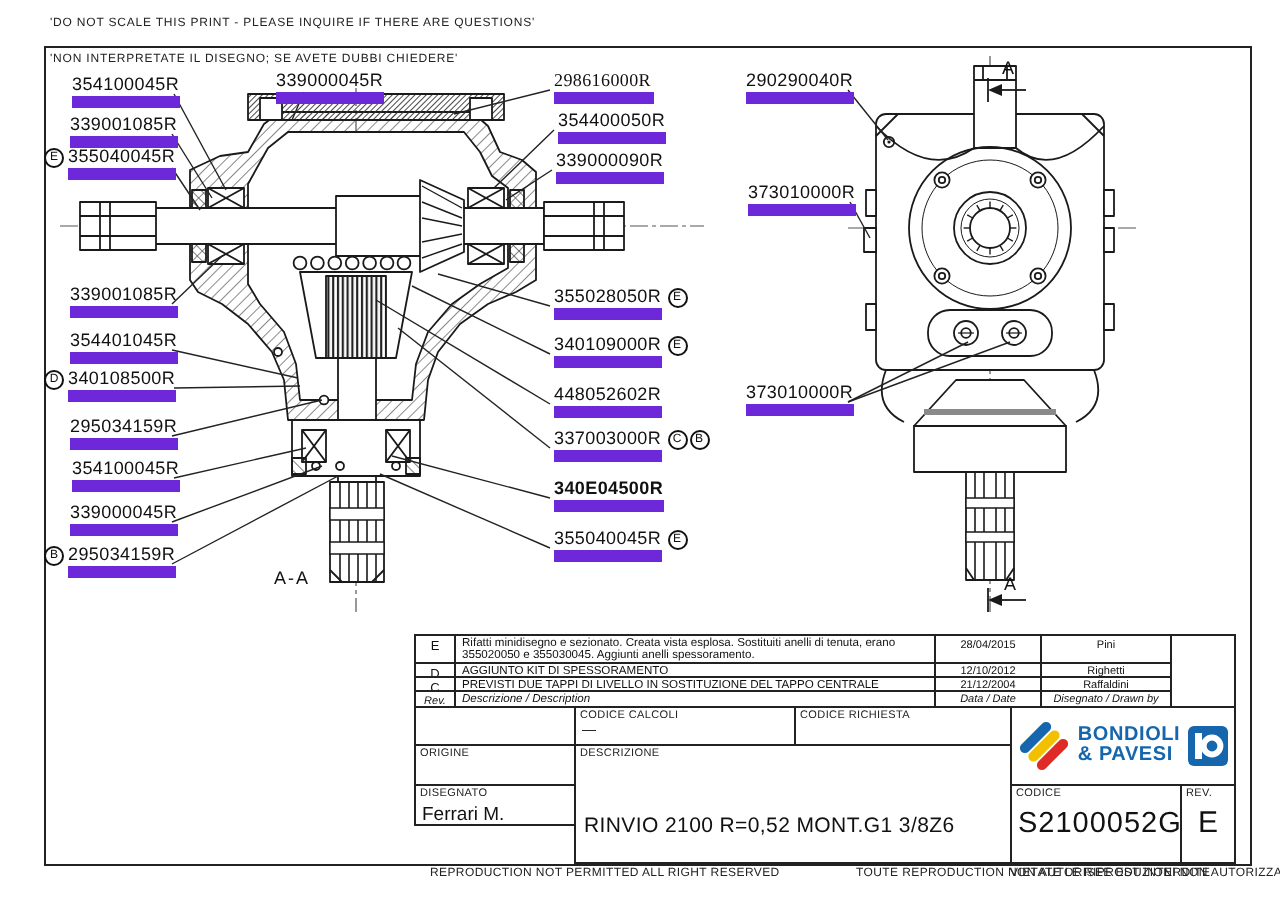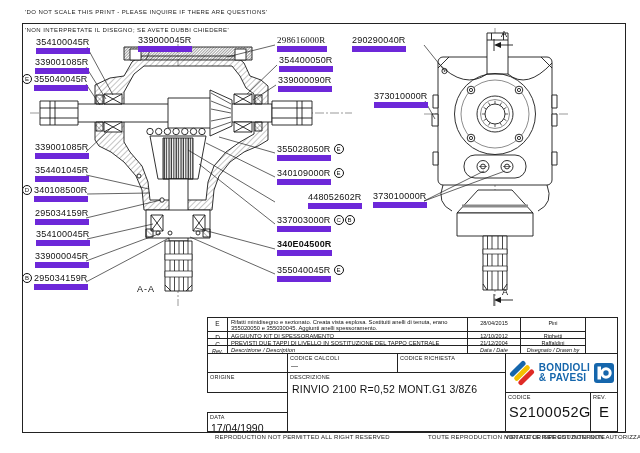--- a/index.html
+++ b/index.html
@@ -16,21 +16,21 @@
   .viewletter{position:absolute;font-size:9px;color:#111;}
   .sectlabel{position:absolute;font-size:9px;letter-spacing:1px;color:#111;}
   
   .tblock{position:absolute;left:207px;top:317px;width:411px;height:115px;font-size:6px;}
   .cell{position:absolute;border:1px solid #222;box-sizing:border-box;background:#fff;overflow:hidden;}
   .cl{font-size:5.5px;color:#222;padding:1px 2px;display:block;letter-spacing:.2px;}
   .rletter{text-align:center;font-size:6.5px;padding-top:2px;}
   .rdesc{font-size:5.8px;line-height:6.2px;padding:1px 3px;}
   .rdate,.rby{text-align:center;font-size:5.5px;padding-top:2px;}
   .hdr{font-style:italic;}
-  .descval{font-size:10.5px;padding:2px 4px;letter-spacing:.2px;}
+  .descval{font-size:10.5px;padding:2px 4px;letter-spacing:.2px;margin-top:24px;}
   .nameval{font-size:9.5px;padding:1px 3px;}
   .dateval{font-size:10.5px;padding:1px 3px;}
   .codval{font-size:14.5px;letter-spacing:.5px;padding:3px 2px 0 3px;}
   .revval{font-size:15px;text-align:center;padding-top:2px;}
   .dashval{font-size:7px;padding:2px 3px;}
   .logo{display:flex;align-items:center;justify-content:center;gap:4px;}
   .brandtxt{color:#1566ac;font-weight:bold;font-size:10px;line-height:10px;letter-spacing:.3px;}
   .foot{position:absolute;top:434px;font-size:6px;color:#222;white-space:nowrap;letter-spacing:.2px;}
 </style>
 </head>
@@ -276,26 +276,26 @@
   <div class="plabel" style="left:35px;top:252px;"><span class="ptxt">339000045R</span></div>
   <div class="plabel" style="left:22px;top:273px;"><span class="circ">B</span><span class="ptxt">295034159R</span></div>
 
   <div class="plabel" style="left:138px;top:36px;"><span class="ptxt">339000045R</span></div>
 
   <div class="plabel" style="left:277px;top:36px;font-family:Liberation Serif, serif;"><span class="ptxt">298616000R</span></div>
   <div class="plabel" style="left:279px;top:56px;"><span class="ptxt">354400050R</span></div>
   <div class="plabel" style="left:278px;top:76px;"><span class="ptxt">339000090R</span></div>
   <div class="plabel" style="left:277px;top:144px;"><span class="ptxt">355028050R</span><span class="circ after">E</span></div>
   <div class="plabel" style="left:277px;top:168px;"><span class="ptxt">340109000R</span><span class="circ after">E</span></div>
-  <div class="plabel" style="left:277px;top:193px;margin-left:31px;"><span class="ptxt">448052602R</span></div>
+  <div class="plabel" style="left:277px;top:193px;"><span class="ptxt">448052602R</span></div>
   <div class="plabel" style="left:277px;top:215px;"><span class="ptxt">337003000R</span><span class="circ after">C</span><span class="circ after" style="margin-left:1px;">B</span></div>
   <div class="plabel" style="left:277px;top:240px;font-weight:bold;"><span class="ptxt">340E04500R</span></div>
   <div class="plabel" style="left:277px;top:265px;"><span class="ptxt">355040045R</span><span class="circ after">E</span></div>
 
-  <div class="plabel" style="left:352px;top:36px;"><span class="ptxt">290290040R</span></div>
+  <div class="plabel" style="left:373px;top:36px;"><span class="ptxt">290290040R</span></div>
   <div class="plabel" style="left:374px;top:92px;"><span class="ptxt">373010000R</span></div>
   <div class="plabel" style="left:373px;top:192px;"><span class="ptxt">373010000R</span></div>
 
   <div class="sectlabel" style="left:137px;top:284px;">A-A</div>
   <div class="viewletter" style="left:501px;top:29px;">A</div>
   <div class="viewletter" style="left:502px;top:287px;">A</div>
 
   <div class="tblock">
 
     <div class="cell rletter" style="left:0;top:0;width:21px;height:15px;">E</div>
@@ -346,23 +346,23 @@
       </svg>
     </div>
 
     <div class="cell" style="left:0;top:54.5px;width:81px;height:21px;">
       <span class="cl">ORIGINE</span>
     </div>
     <div class="cell" style="left:80px;top:54.5px;width:219px;height:60.5px;">
       <span class="cl">DESCRIZIONE</span>
       <div class="descval">RINVIO 2100 R=0,52 MONT.G1 3/8Z6</div>
     </div>
-    <div class="cell" style="left:0;top:94.5px;width:81px;height:20.5px;">
-      <span class="cl">DATA</span>
-      <div class="dateval">17/04/1990</div>
+    <div class="cell" style="left:0;top:74.5px;width:81px;height:21px;">
+      <span class="cl">DISEGNATO</span>
+      <div class="nameval">Ferrari M.</div>
     </div>
     <div class="cell" style="left:298px;top:74.5px;width:86px;height:40.5px;">
       <span class="cl">CODICE</span>
       <div class="codval">S2100052G111</div>
     </div>
     <div class="cell" style="left:383px;top:74.5px;width:28px;height:40.5px;">
       <span class="cl">REV.</span>
       <div class="revval">E</div>
     </div>
   </div>

